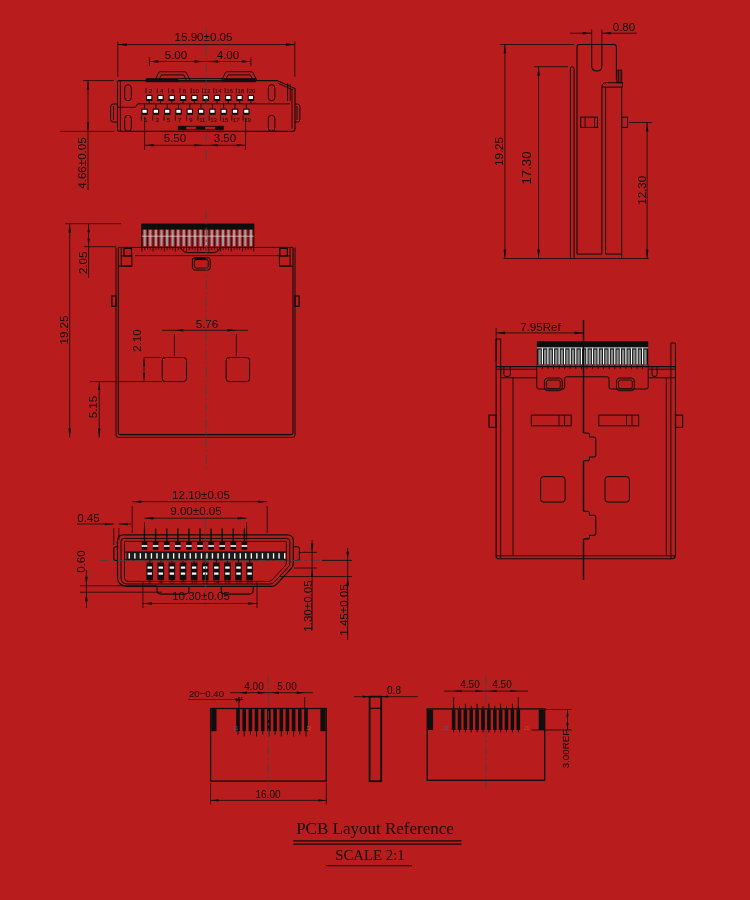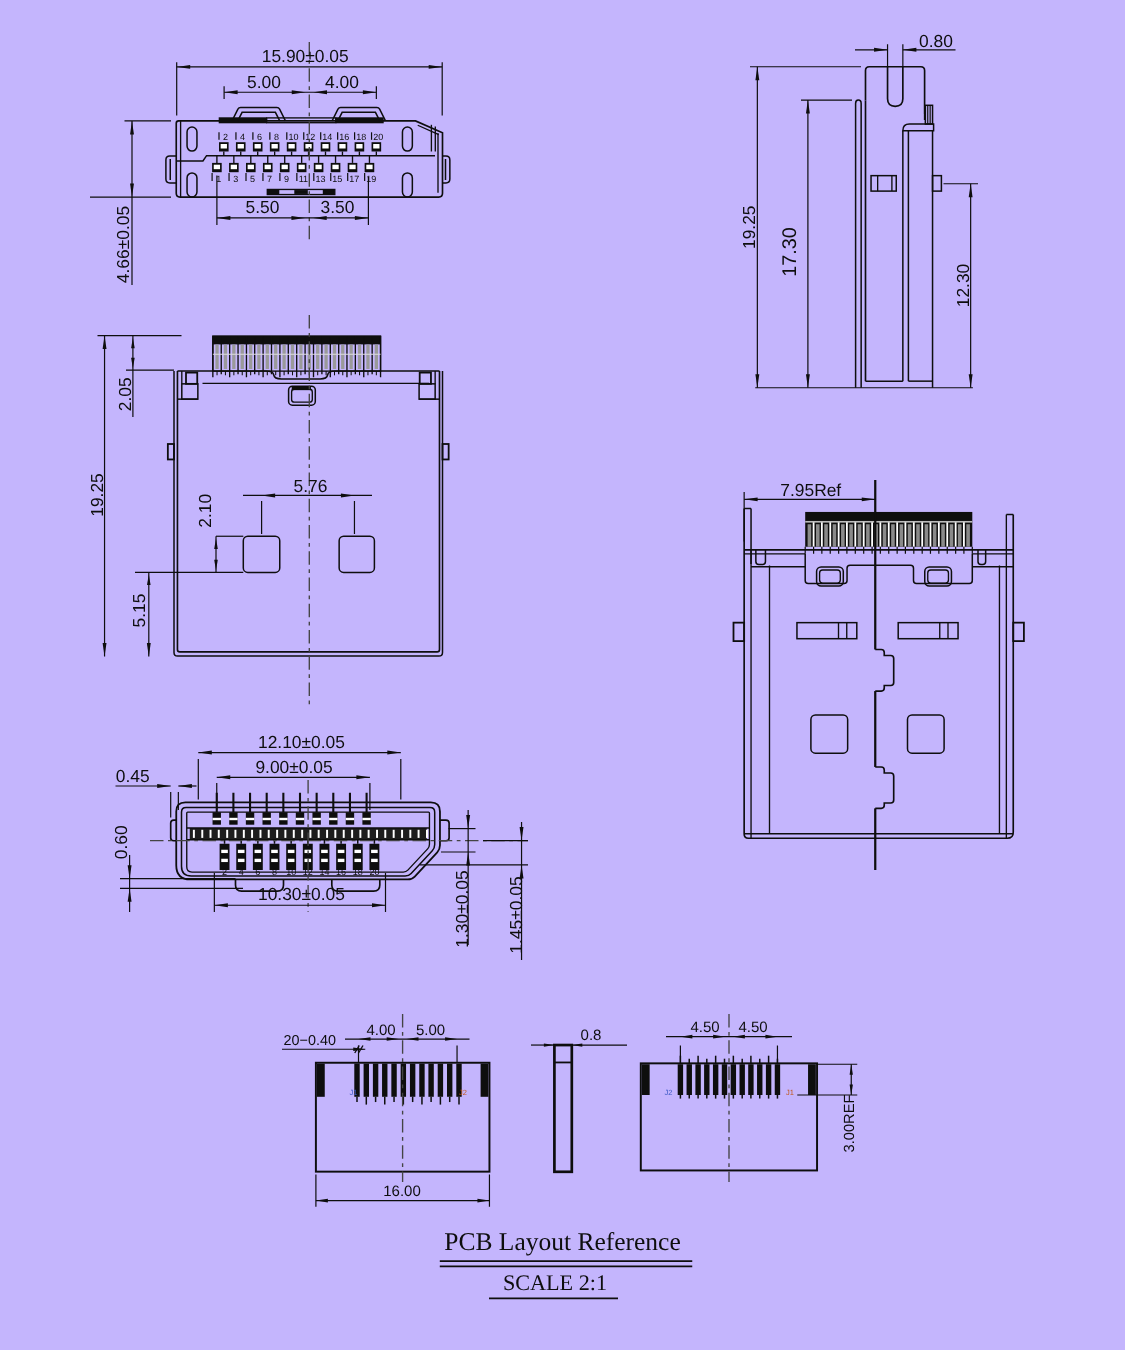--- a/index.html
+++ b/index.html
@@ -1,16 +1,16 @@
 <!DOCTYPE html>
 <html><head>
 <meta charset="utf-8">
 <style>
 html,body{margin:0;padding:0;background:#ffffff;}
-#page{width:750px;height:900px;background:#c4b5fd;position:relative;overflow:hidden;}
+#page{width:750px;height:900px;background:#b91c1c;position:relative;overflow:hidden;}
 </style>
 </head>
 <body>
 
 <div id="page">
 <svg width="750" height="900" viewBox="0 0 750 900" xmlns="http://www.w3.org/2000/svg" shape-rendering="geometricPrecision">
 
 <g>
 <path d="M117.5,92 L117.5,82.2 Q117.5,80.6 119.1,80.6 L277,80.6 L295,88.5 L295,128.9 Q295,131.4 292.5,131.4 L120,131.4 Q117.5,131.4 117.5,128.9 Z" fill="none" stroke="#0e0e0e" stroke-width="1.1"></path>
 <line x1="120.4" y1="80.6" x2="120.4" y2="131.4" stroke="#0e0e0e" stroke-width="0.9"></line>

